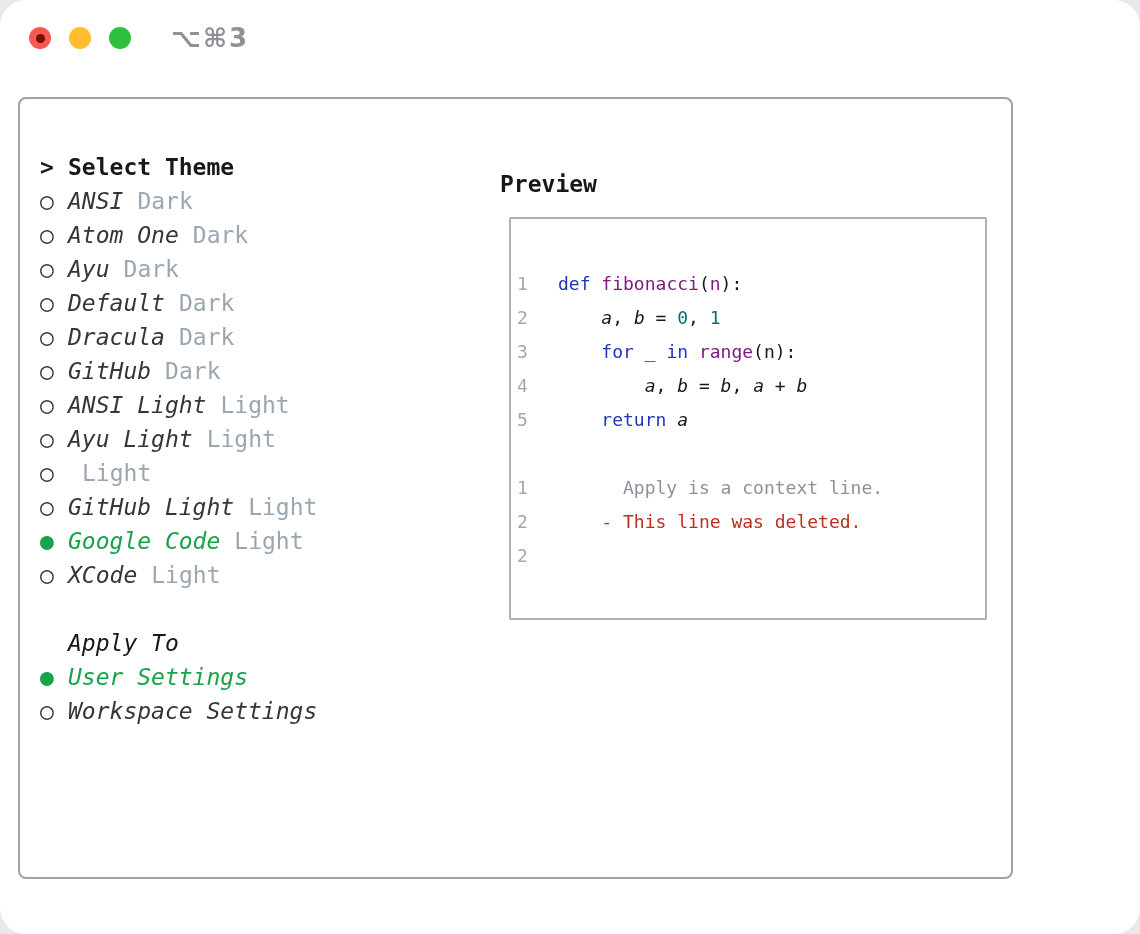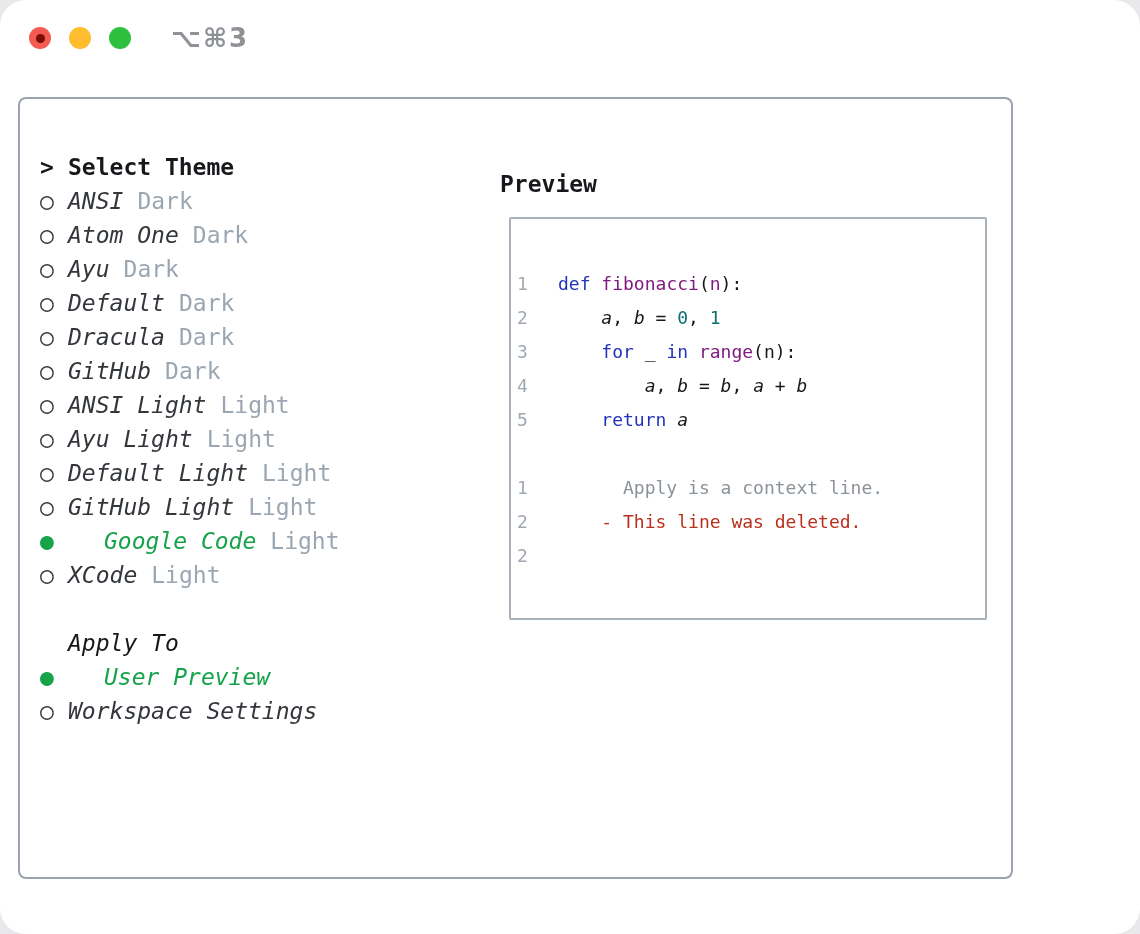--- a/index.html
+++ b/index.html
@@ -38,21 +38,21 @@
     border:2px solid var(--border,#9aa3ae);
     border-radius:8px;background:#fff;
   }
   
   .left{position:absolute;left:20px;top:51px;width:446px;}
   .row{display:flex;height:34px;line-height:34px;font-size:23px;color:var(--text-dark,#33373c);}
   .marker{width:28px;flex:none;white-space:pre;color:#3a3e44;}
   .marker.sel{color:var(--accent-green,#16a34a);}
   .marker.prompt{font-weight:bold;color:#16181b;}
   .row .name{white-space:pre;font-style:italic;}
-  .row.selected .name{color:var(--accent-green,#16a34a);margin-left:36px;}
+  .row.selected .name{color:var(--accent-green,#16a34a);}
   .row .tag{white-space:pre;margin-left:14px;color:var(--muted,#9aa6b1);}
   .header-label{font-weight:bold;color:#16181b;white-space:pre;}
   .section-gap{height:34px;}
   .section-label .name{color:#16181b;}
   .hint{
     margin-top:34px;width:446px;
     font-size:23px;line-height:34px;color:var(--muted,#9aa6b1);
   }
   
   .right{position:absolute;left:480px;top:68px;width:496px;}
@@ -135,21 +135,20 @@
             <span class="name">ANSI Light</span>
             <span class="tag">Light</span>
           </div>
           <div class="row">
             <span class="marker">○</span>
             <span class="name">Ayu Light</span>
             <span class="tag">Light</span>
           </div>
           <div class="row">
             <span class="marker">○</span>
-            <span class="name">Default Light</span>
             <span class="tag">Light</span>
           </div>
           <div class="row">
             <span class="marker">○</span>
             <span class="name">GitHub Light</span>
             <span class="tag">Light</span>
           </div>
           <div class="row selected">
             <span class="marker sel">●</span>
             <span class="name">Google Code</span>
@@ -165,21 +164,21 @@
       <div class="section-gap"></div>
 
       <div class="row section-label">
         <span class="marker"></span>
         <span class="name">Apply To</span>
       </div>
 
       <div id="apply-list">
           <div class="row selected">
             <span class="marker sel">●</span>
-            <span class="name">User Preview</span>
+            <span class="name">User Settings</span>
           </div>
           <div class="row">
             <span class="marker">○</span>
             <span class="name">Workspace Settings</span>
           </div>
         </div>
 
     </div>
 
     <div class="right">

